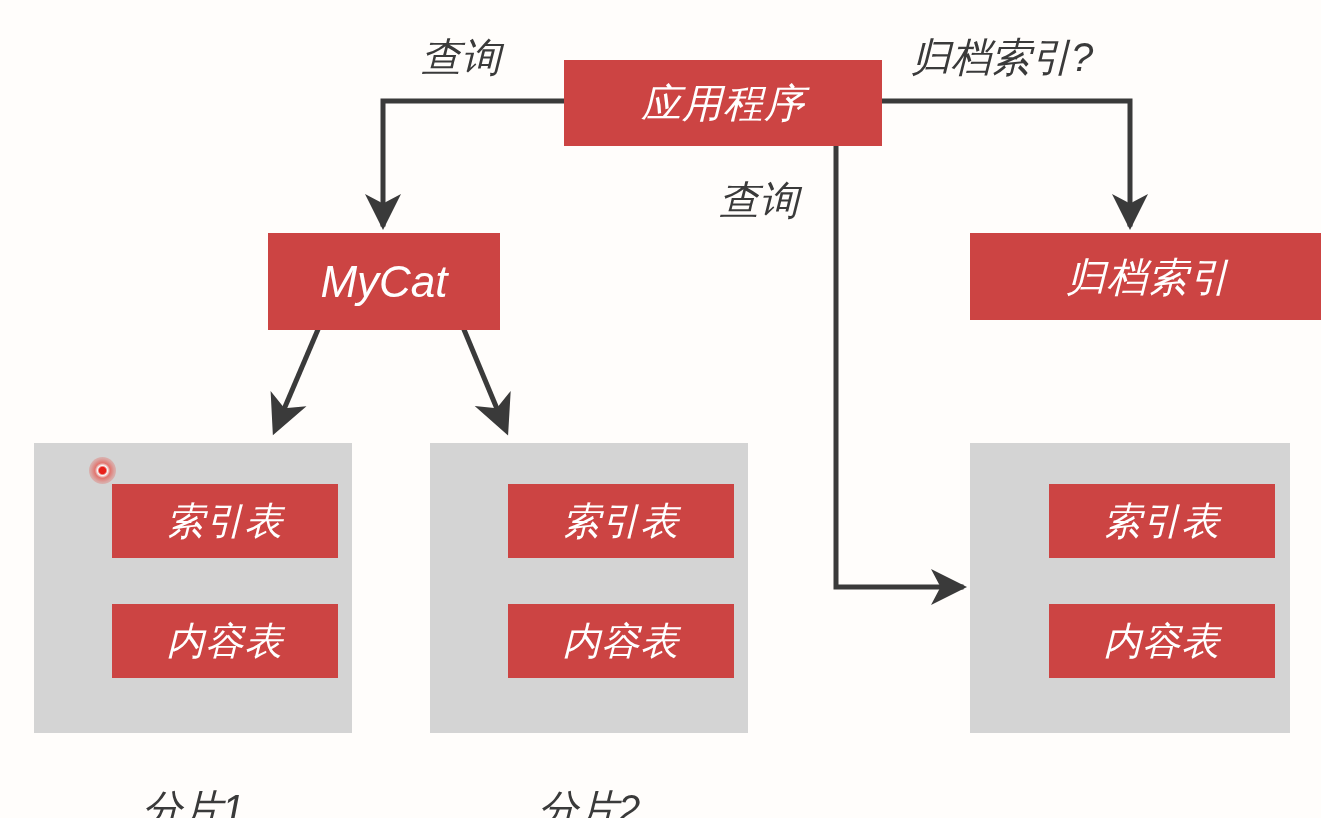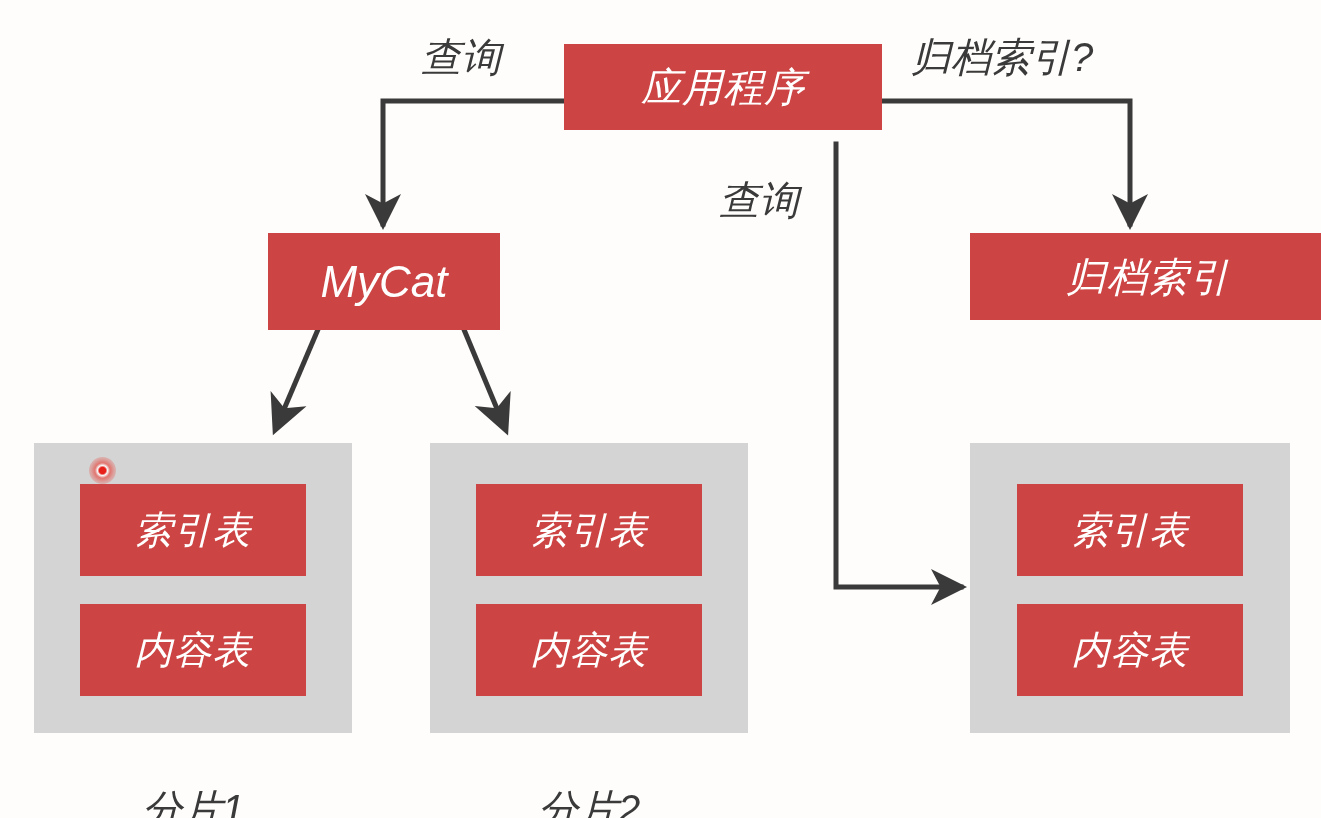--- a/index.html
+++ b/index.html
@@ -53,24 +53,24 @@
     line-height: 1;
     margin-top: 36px;
   }
   .edge-label {
     position: absolute;
     color: #3a3a3a;
     white-space: nowrap;
     line-height: 1;
   }
   
-  .n-app      { left: 564px; top: 44px;  width: 318px; height: 86px;  font-size: 40px; }
+  .n-app      { left: 564px; top: 60px;  width: 318px; height: 86px;  font-size: 40px; }
   .n-mycat    { left: 268px; top: 233px; width: 232px; height: 97px;  font-size: 44px; letter-spacing: 0; }
   .n-archidx  { left: 970px; top: 233px; width: 356px; height: 87px;  font-size: 40px; }
-  .n-inner    { width: 226px; height: 92px; font-size: 38px; }
+  .n-inner    { width: 226px; height: 74px; font-size: 38px; margin-left: 32px; }
   
   .g1 { left: 34px;  top: 443px; width: 318px; height: 290px; }
   .g2 { left: 430px; top: 443px; width: 318px; height: 290px; }
   .g3 { left: 970px; top: 443px; width: 320px; height: 290px; }
   
   .c1 { left: 34px;  top: 753px; width: 318px; font-size: 40px; }
   .c2 { left: 430px; top: 753px; width: 318px; font-size: 40px; }
   .c3 { left: 970px; top: 753px; width: 320px; font-size: 40px; }
   
   .l-query-left  { left: 421px; top: 37px;  font-size: 40px; }

